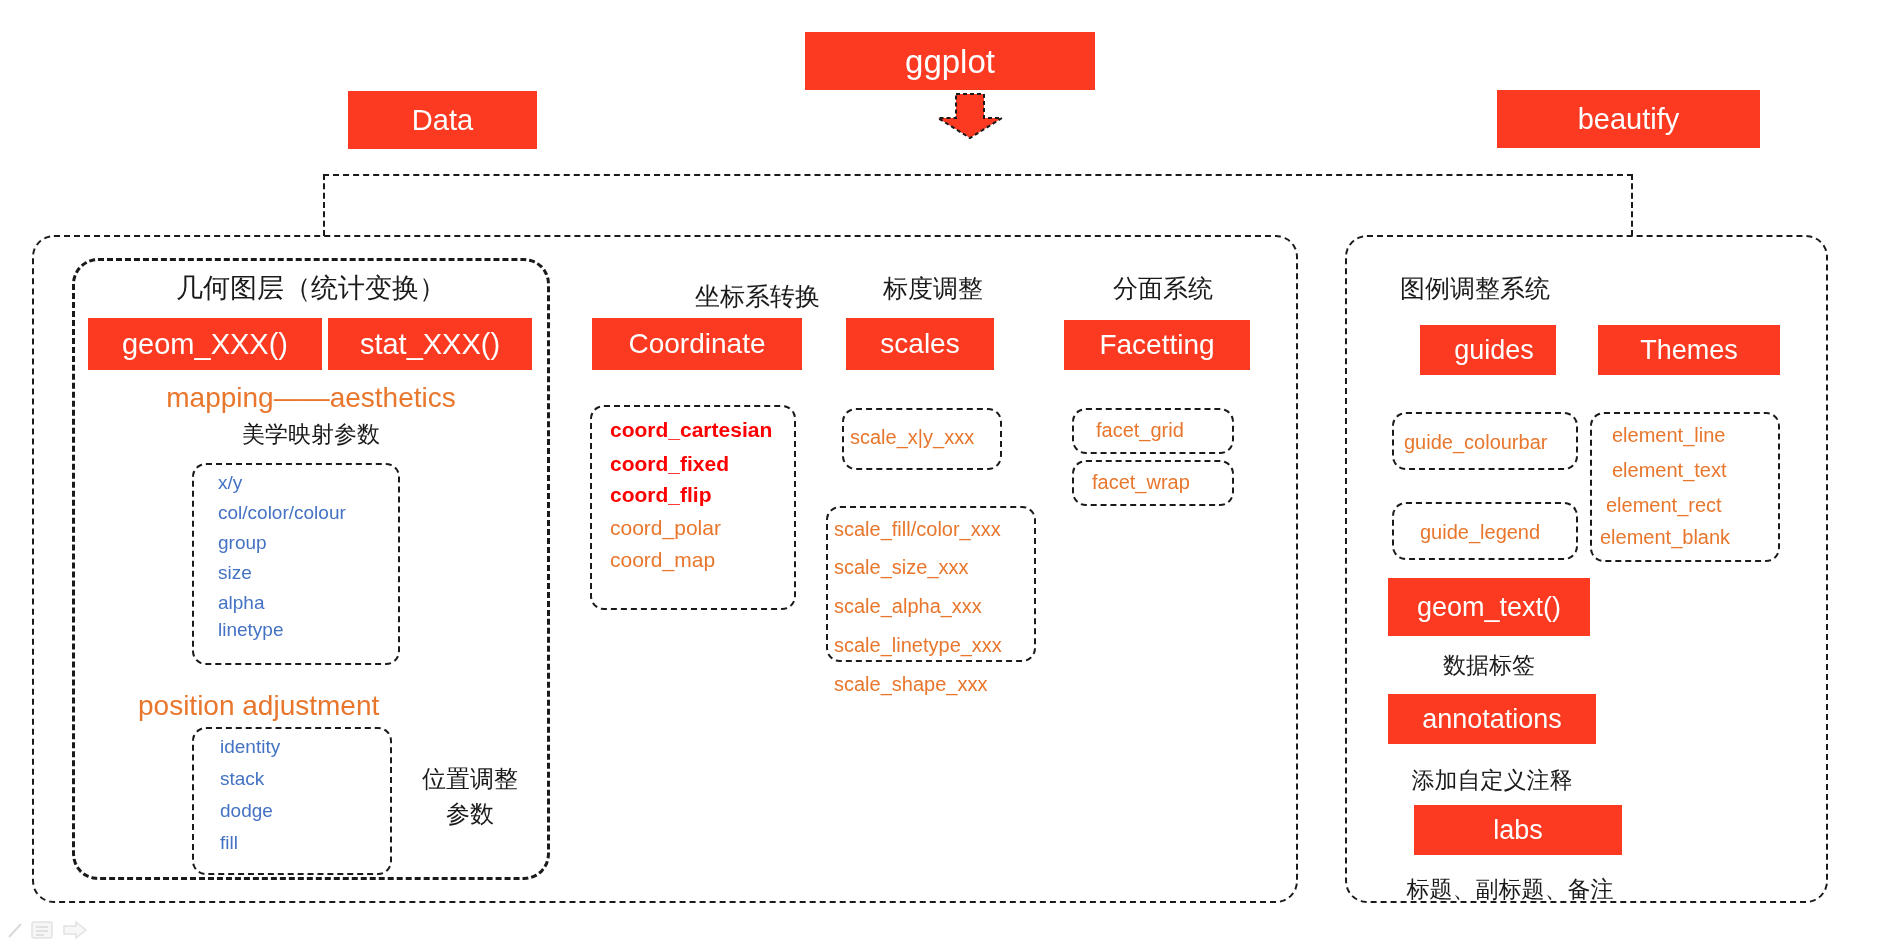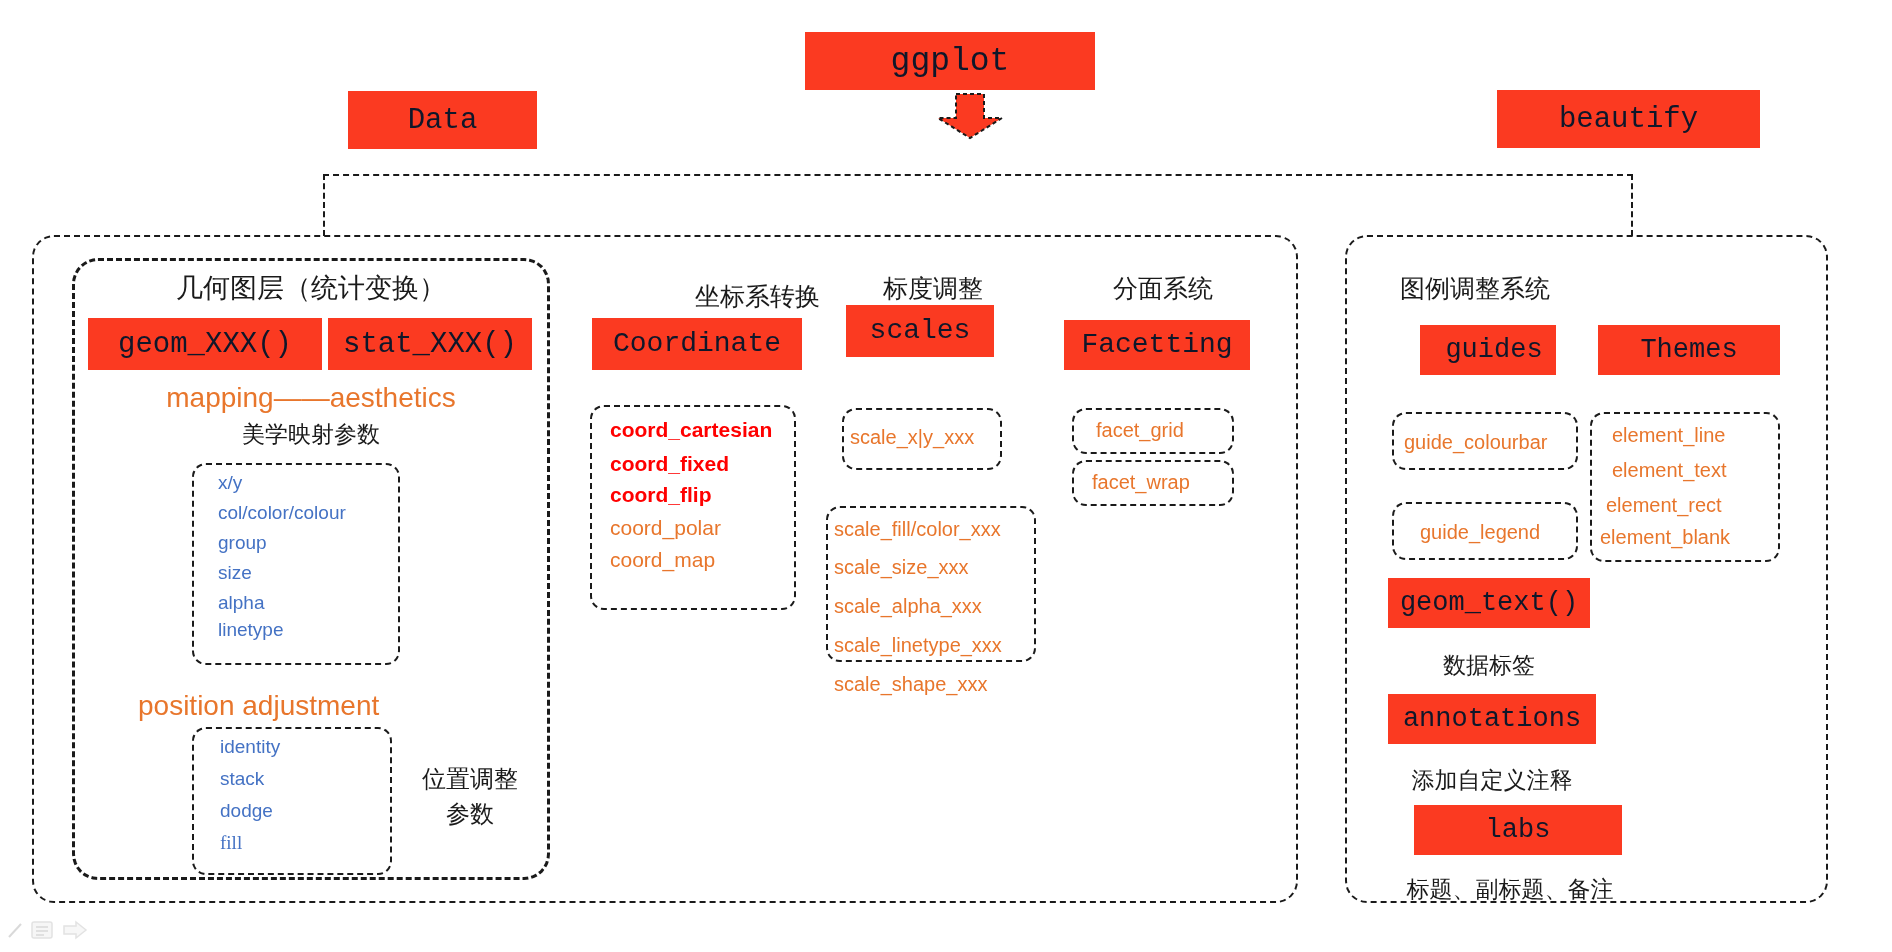--- a/index.html
+++ b/index.html
@@ -1,22 +1,22 @@
 <!DOCTYPE html>
 <html><head>
 <meta charset="utf-8">
 <style>
   html,body{margin:0;padding:0;background:#fff;}
   body{width:1892px;height:952px;position:relative;overflow:hidden;
        font-family:"Liberation Sans","DejaVu Sans",sans-serif;color:#111;}
   .abs{position:absolute;box-sizing:border-box;}
 
   
-  .redbox{background:#FB3A21;color:#0f172a;display:flex;align-items:center;
-          justify-content:center;text-align:center;line-height:1;font-family:Liberation Mono, monospace;}
+  .redbox{background:#FB3A21;color:#ffffff;display:flex;align-items:center;
+          justify-content:center;text-align:center;line-height:1;}
 
   
   .dash{border:2px dashed #1a1a1a;background:transparent;}
   .dash-r{border-radius:22px;}
   .dash-thick{border:3px dashed #1a1a1a;border-radius:26px;}
   .dash-thin{border:2px dashed #1a1a1a;border-radius:14px;}
 
   
   .cnlabel{color:#1a1a1a;text-align:center;white-space:nowrap;}
   .orange{color:#E8762C;white-space:nowrap;}
@@ -72,39 +72,39 @@
   <div class="blue" style="font-size:19px;margin:0 0 0 12px;">linetype</div>
 </div>
 
 <div class="abs orange-big" style="left:138px;top:690px;width:330px;text-align:left;font-size:28px;">position adjustment</div>
 
 <div class="abs dash-thin" style="left:192px;top:727px;width:200px;height:148px;"></div>
 <div class="abs" style="left:206px;top:736px;width:180px;">
   <div class="blue" style="font-size:19px;margin:0 0 10px 14px;">identity</div>
   <div class="blue" style="font-size:19px;margin:0 0 10px 14px;">stack</div>
   <div class="blue" style="font-size:19px;margin:0 0 10px 14px;">dodge</div>
-  <div class="blue" style="font-size:19px;margin:0 0 16px 14px;font-family:Liberation Serif, serif;">fill</div>
+  <div class="blue" style="font-size:19px;margin:0 0 16px 14px;">fill</div>
 </div>
 
 <div class="abs cnlabel" style="left:400px;top:763px;width:140px;font-size:24px;">位置调整</div>
 <div class="abs cnlabel" style="left:400px;top:798px;width:140px;font-size:24px;">参数</div>
 
 <div class="abs cnlabel" style="left:590px;top:280px;width:230px;font-size:25px;text-align:right;">坐标系转换</div>
 <div class="abs redbox" style="left:592px;top:318px;width:210px;height:52px;font-size:28px;">Coordinate</div>
 <div class="abs dash-thin" style="left:590px;top:405px;width:206px;height:205px;"></div>
 <div class="abs" style="left:605px;top:418px;width:190px;">
   <div class="redtxt" style="font-size:21px;margin:0 0 10px 5px;">coord_cartesian</div>
   <div class="redtxt" style="font-size:21px;margin:0 0 7px 5px;">coord_fixed</div>
   <div class="redtxt" style="font-size:21px;margin:0 0 9px 5px;">coord_flip</div>
   <div class="orange" style="font-size:21px;margin:0 0 8px 5px;">coord_polar</div>
   <div class="orange" style="font-size:21px;margin:5px 0 0 5px;">coord_map</div>
 </div>
 
 <div class="abs cnlabel" style="left:838px;top:272px;width:190px;font-size:25px;">标度调整</div>
-<div class="abs redbox" style="left:846px;top:305px;width:148px;height:52px;font-size:28px;">scales</div>
+<div class="abs redbox" style="left:846px;top:318px;width:148px;height:52px;font-size:28px;">scales</div>
 <div class="abs dash-thin" style="left:842px;top:408px;width:160px;height:62px;"></div>
 <div class="abs orange" style="left:850px;top:426px;font-size:20px;">scale_x|y_xxx</div>
 
 <div class="abs dash-thin" style="left:826px;top:506px;width:210px;height:156px;"></div>
 <div class="abs" style="left:832px;top:518px;width:206px;">
   <div class="orange" style="font-size:20px;margin:0 0 15px 2px;">scale_fill/color_xxx</div>
   <div class="orange" style="font-size:20px;margin:0 0 16px 2px;">scale_size_xxx</div>
   <div class="orange" style="font-size:20px;margin:0 0 16px 2px;">scale_alpha_xxx</div>
   <div class="orange" style="font-size:20px;margin:0 0 16px 2px;">scale_linetype_xxx</div>
   <div class="orange" style="font-size:20px;margin:0 0 0 2px;">scale_shape_xxx</div>
@@ -131,21 +131,21 @@
 <div class="abs orange" style="left:1420px;top:521px;font-size:20px;">guide_legend</div>
 
 <div class="abs dash-thin" style="left:1590px;top:412px;width:190px;height:150px;"></div>
 <div class="abs" style="left:1600px;top:424px;width:180px;">
   <div class="orange" style="font-size:20px;margin:0 0 12px 12px;">element_line</div>
   <div class="orange" style="font-size:20px;margin:0 0 12px 12px;">element_text</div>
   <div class="orange" style="font-size:20px;margin:0 0 9px 6px;">element_rect</div>
   <div class="orange" style="font-size:20px;margin:0 0 0 0px;">element_blank</div>
 </div>
 
-<div class="abs redbox" style="left:1388px;top:578px;width:202px;height:50px;font-size:27px;">geom_text()</div>
+<div class="abs redbox" style="left:1388px;top:578px;width:202px;height:58px;font-size:27px;">geom_text()</div>
 <div class="abs cnlabel" style="left:1388px;top:650px;width:202px;font-size:23px;">数据标签</div>
 
 <div class="abs redbox" style="left:1388px;top:694px;width:208px;height:50px;font-size:27px;">annotations</div>
 <div class="abs cnlabel" style="left:1388px;top:765px;width:208px;font-size:23px;">添加自定义注释</div>
 
 <div class="abs redbox" style="left:1388px;top:805px;width:208px;height:50px;font-size:27px;margin-left:26px;">labs</div>
 <div class="abs cnlabel" style="left:1380px;top:874px;width:260px;font-size:23px;">标题、副标题、备注</div>
 
 <div class="abs tinyicon" style="left:6px;top:920px;width:20px;height:20px;">
   <svg width="20" height="20" viewBox="0 0 20 20">

